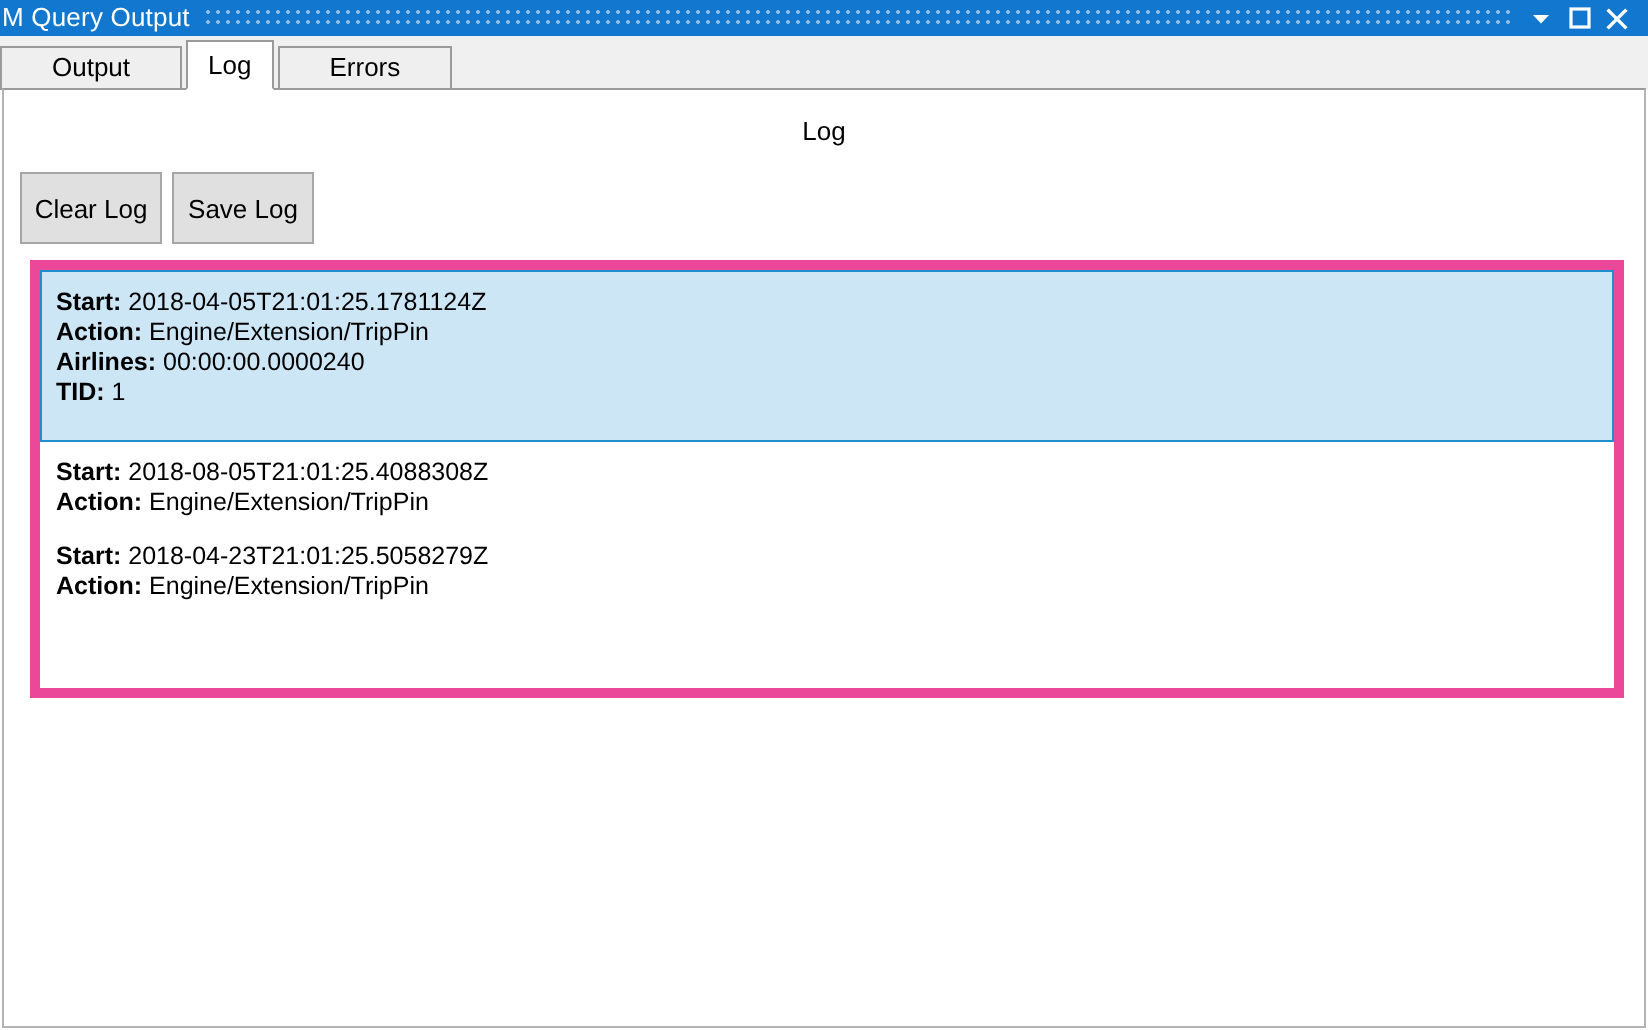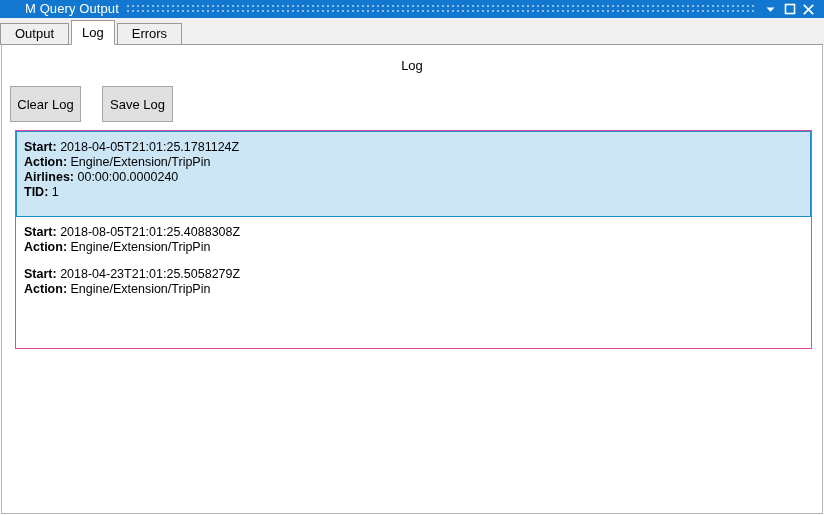--- a/index.html
+++ b/index.html
@@ -31,21 +31,21 @@
     width: 824px;
     height: 18px;
     background: #1277ce;
     display: flex;
     align-items: center;
   }
   .titlebar-text {
     color: #ffffff;
     font-size: 13px;
     line-height: 18px;
-    padding-left: 25px;
+    padding-left: 1px;
     white-space: nowrap;
     letter-spacing: 0.1px;
   }
   .titlebar-grip {
     flex: 1 1 auto;
     height: 11px;
     margin: 0 6px 0 8px;
     background-image:
       radial-gradient(circle at 1px 1px, rgba(255,255,255,0.55) 0.8px, rgba(0,0,0,0) 1.1px);
     background-size: 5px 5px;
@@ -81,21 +81,21 @@
   }
   .tab {
     height: 22px;
     box-sizing: border-box;
     border: 1px solid #9a9a9a;
     background: #efefef;
     font-size: 13px;
     color: #000000;
     display: flex;
     align-items: center;
-    padding: 0 14px;
+    padding: 0 25px;
     margin-right: 2px;
     line-height: 20px;
     position: relative;
     top: 0px;
     cursor: default;
     white-space: nowrap;
   }
   .tab.selected {
     background: #ffffff;
     height: 25px;
@@ -123,21 +123,21 @@
     text-align: center;
     font-size: 13px;
     color: #000000;
   }
 
   .toolbar {
     position: absolute;
     left: 8px;
     top: 41px;
     display: flex;
-    gap: 21px;
+    gap: 5px;
   }
   .btn {
     width: 71px;
     height: 36px;
     box-sizing: border-box;
     background: #e0e0e0;
     border: 1px solid #a6a6a6;
     font-family: "Liberation Sans", sans-serif;
     font-size: 13px;
     color: #000000;
@@ -149,21 +149,21 @@
   }
 
   
   .logbox {
     position: absolute;
     left: 13px;
     top: 85px;
     width: 797px;
     height: 219px;
     box-sizing: border-box;
-    border: 1px solid #ec4899;
+    border: 5px solid #ec4899;
     background: #ffffff;
     overflow: hidden;
   }
   .log-entry {
     box-sizing: border-box;
     padding: 6px 0 6px 7px;
     font-size: 12.5px;
     line-height: 15px;
     color: #000000;
   }

